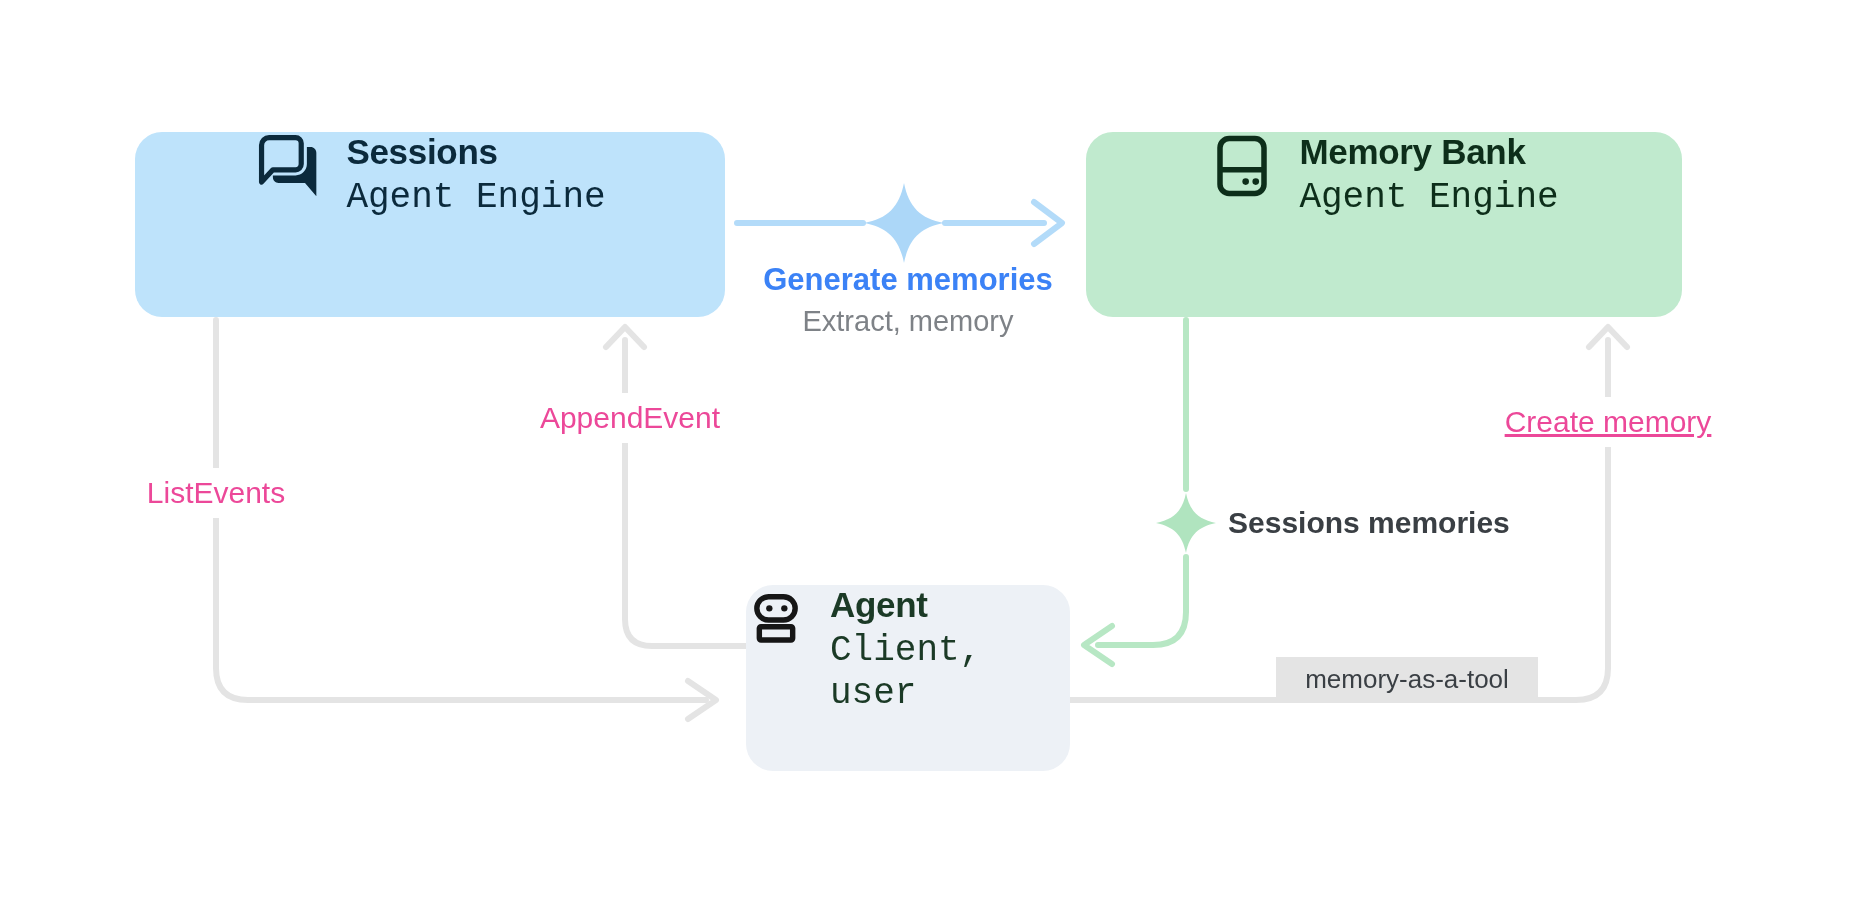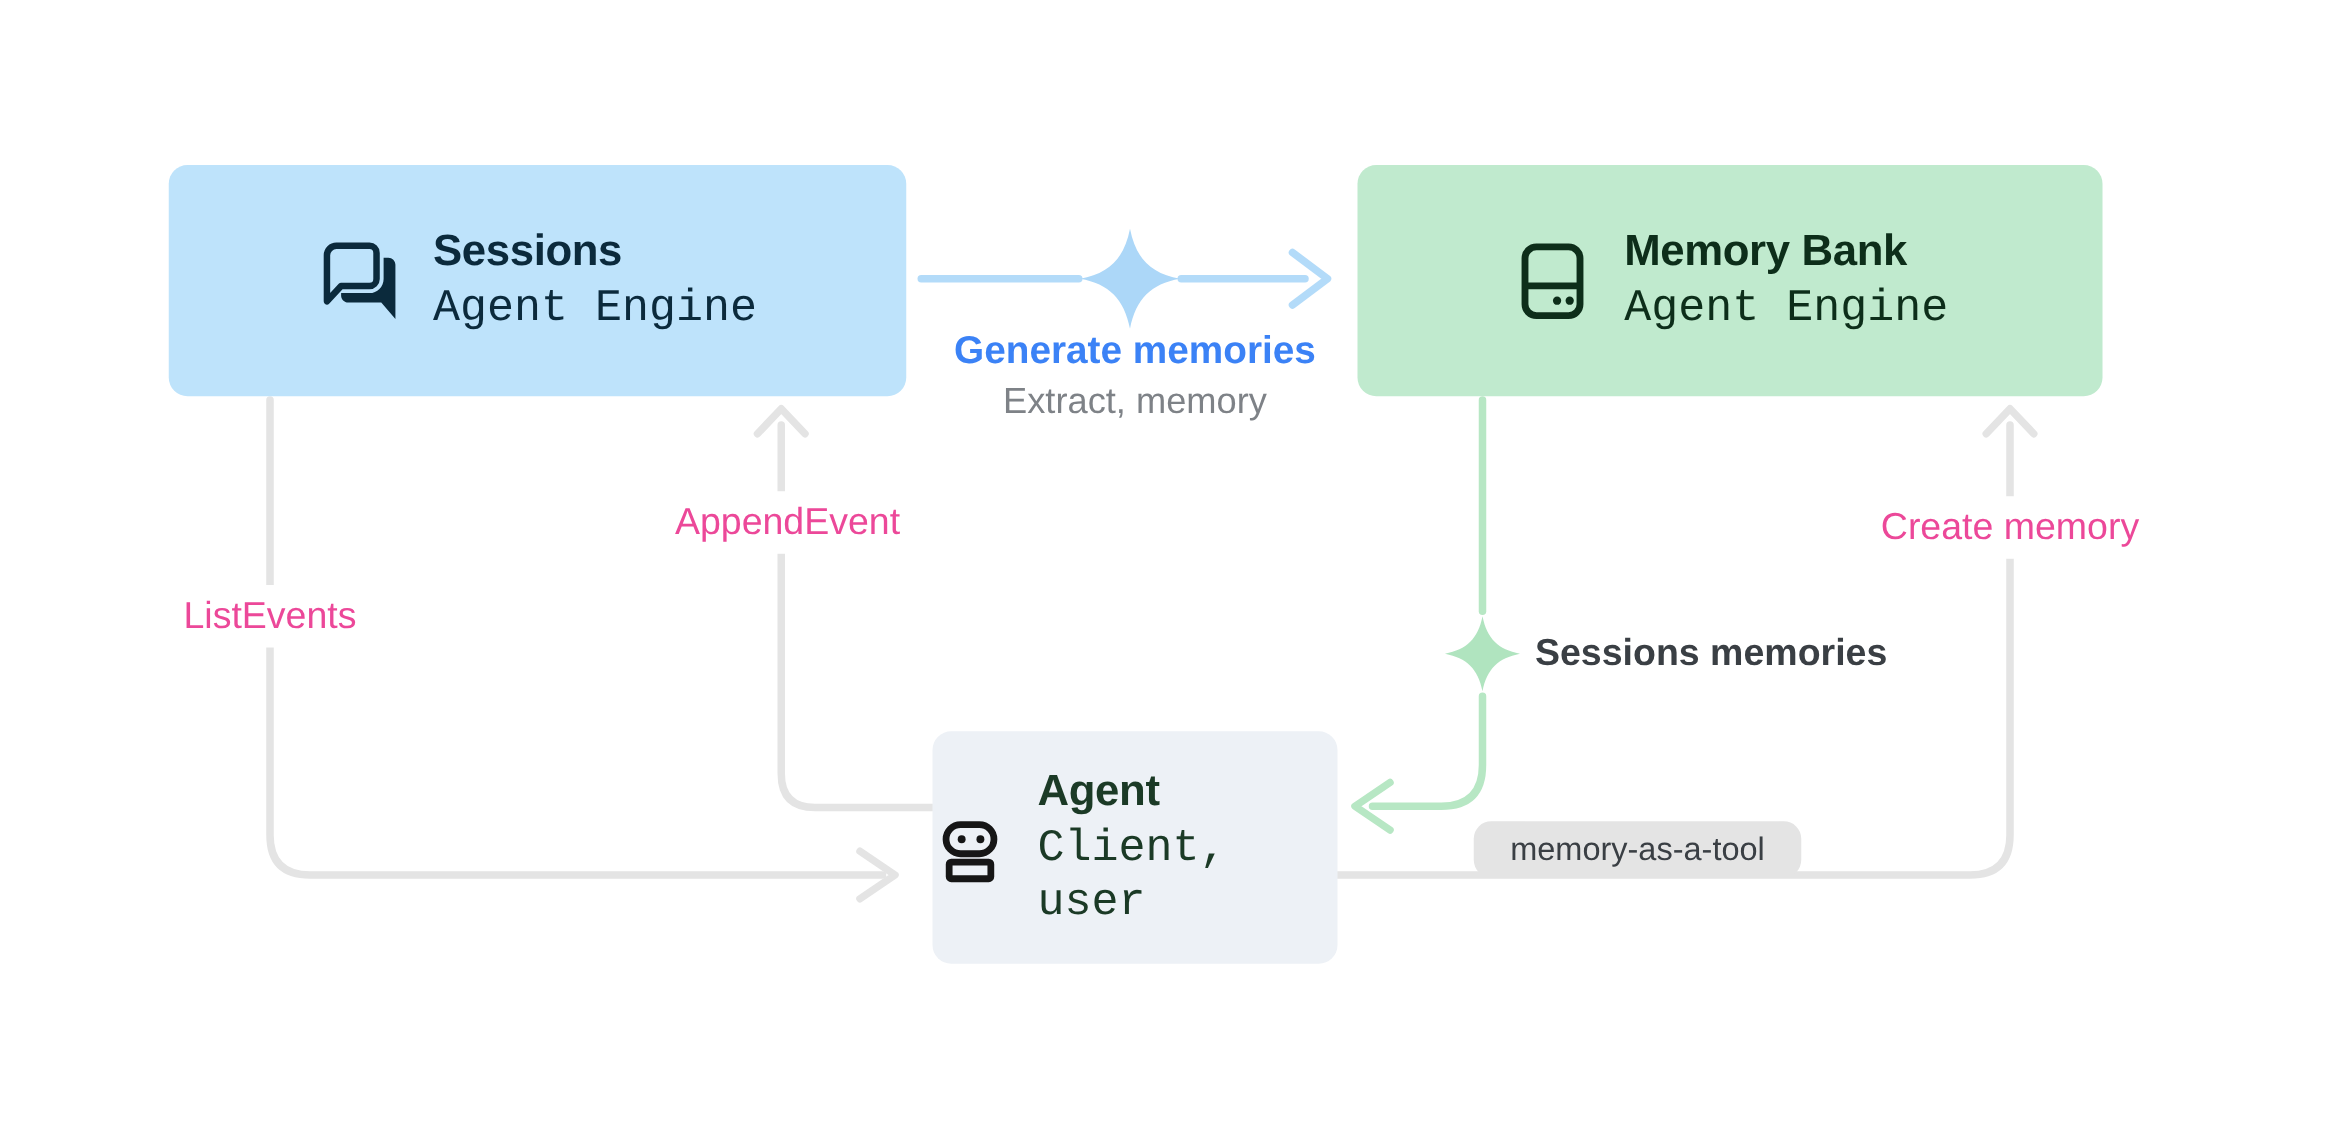--- a/index.html
+++ b/index.html
@@ -12,23 +12,22 @@
     overflow: hidden;
   }
   .wires {
     position: absolute;
     inset: 0;
     z-index: 1;
   }
   .node {
     position: absolute;
     z-index: 2;
-    border-radius: 15px;
+    border-radius: 27px;
     display: flex;
-    align-items: center;
     justify-content: center;
     gap: 24px;
   }
   .node-sessions {
     left: 135px; top: 132px; width: 590px; height: 185px;
     background: #BEE3FB; color: #0B2A3C;
   }
   .node-memory {
     left: 1086px; top: 132px; width: 596px; height: 185px;
     background: #C0EACE; color: #0D2E1A;
@@ -47,44 +46,44 @@
     z-index: 3;
     transform: translate(-50%, -50%);
     font-size: 30px;
     color: #ec4899;
     background: #ffffff;
     padding: 8px 10px;
     white-space: nowrap;
   }
   .label-append { left: 630px; top: 418px; }
   .label-list   { left: 216px; top: 493px; }
-  .label-create { left: 1608px; top: 422px; }
+  .label-create { left: 1608px; top: 422px; text-decoration: underline; }
   .label-retrieve {
     position: absolute; z-index: 3;
     left: 1228px; top: 523px;
     transform: translateY(-50%);
     font-size: 30px; font-weight: 700; color: #3A3F44;
     white-space: nowrap; background: transparent; padding: 0;
   }
   .label-generate {
     position: absolute; z-index: 3;
     left: 908px; top: 262px;
     transform: translateX(-50%);
     text-align: center; white-space: nowrap;
   }
   .label-generate .main { font-size: 31px; font-weight: 700; color: #3b82f6; }
   .label-generate .sub  { font-size: 29px; font-weight: 400; color: #7E8287; margin-top: 7px; }
 
   .badge {
     position: absolute;
     z-index: 3;
-    left: 1179px; top: 657px;
+    left: 1276px; top: 657px;
     width: 262px; height: 45px;
     background: #E4E4E4;
-    border-radius: 14px;
+    border-radius: 0;
     display: flex; align-items: center; justify-content: center;
     font-size: 26px; font-weight: 500; color: #3A3F44;
     white-space: nowrap;
   }
 </style>
 </head>
 <body>
 
 <div class="canvas">
 

